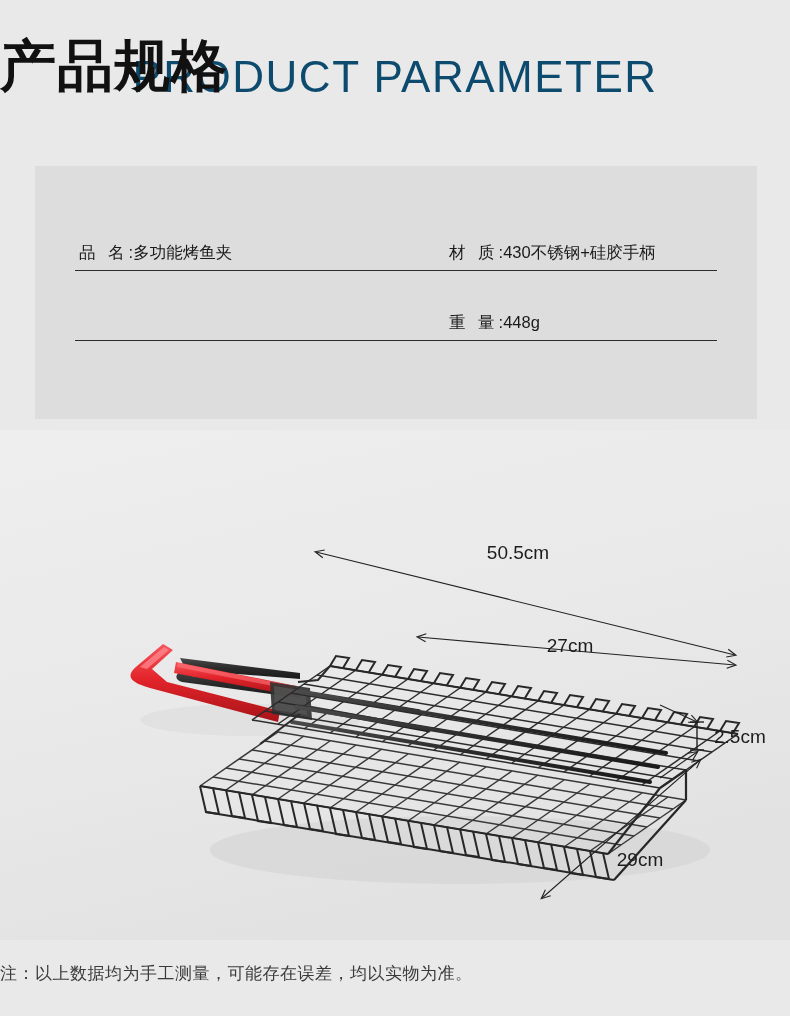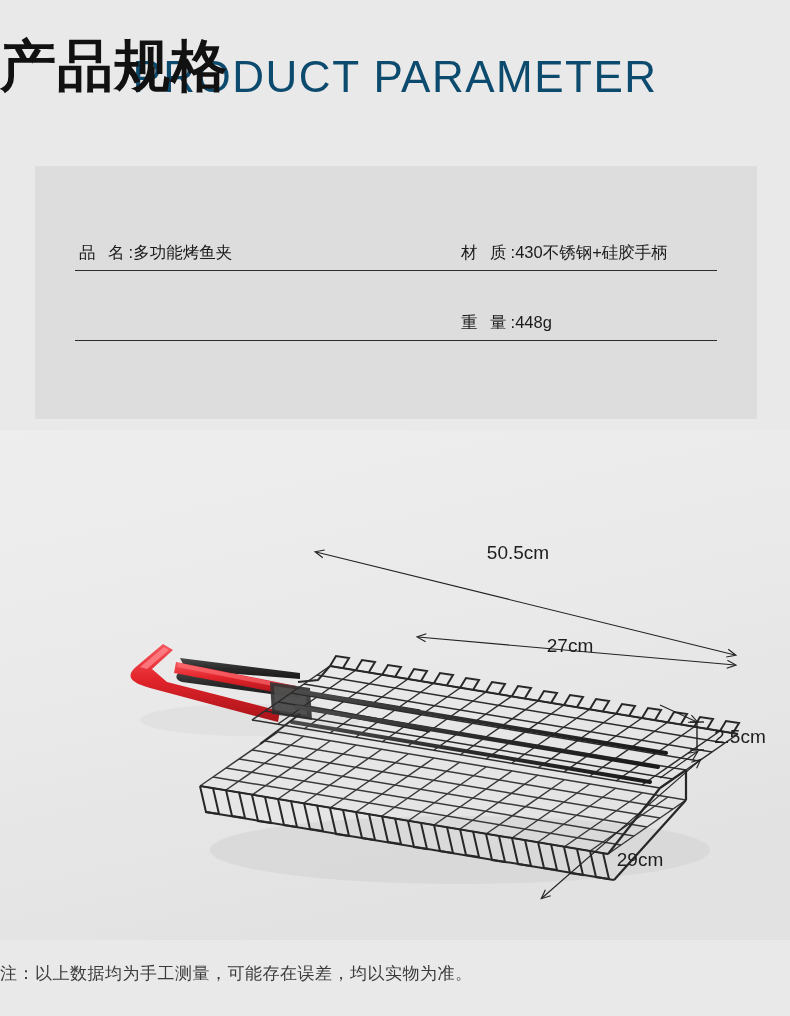--- a/index.html
+++ b/index.html
@@ -73,21 +73,21 @@
 
   .spec-cell {
     position: absolute;
     bottom: 7px;
     font-size: 16.5px;
     color: #1a1a1a;
     line-height: 22px;
     white-space: nowrap;
   }
   .spec-cell.left  { left: 4px; }
-  .spec-cell.right { left: 386px; margin-top: 16px; }
+  .spec-cell.right { left: 374px; margin-top: 16px; }
 
   .spec-label {
     letter-spacing: 4px;
     text-align: center;
   }
   .spec-sep { letter-spacing: 0; }
   .spec-value { letter-spacing: 0; text-align: right; }
 
   
   #product-area {

